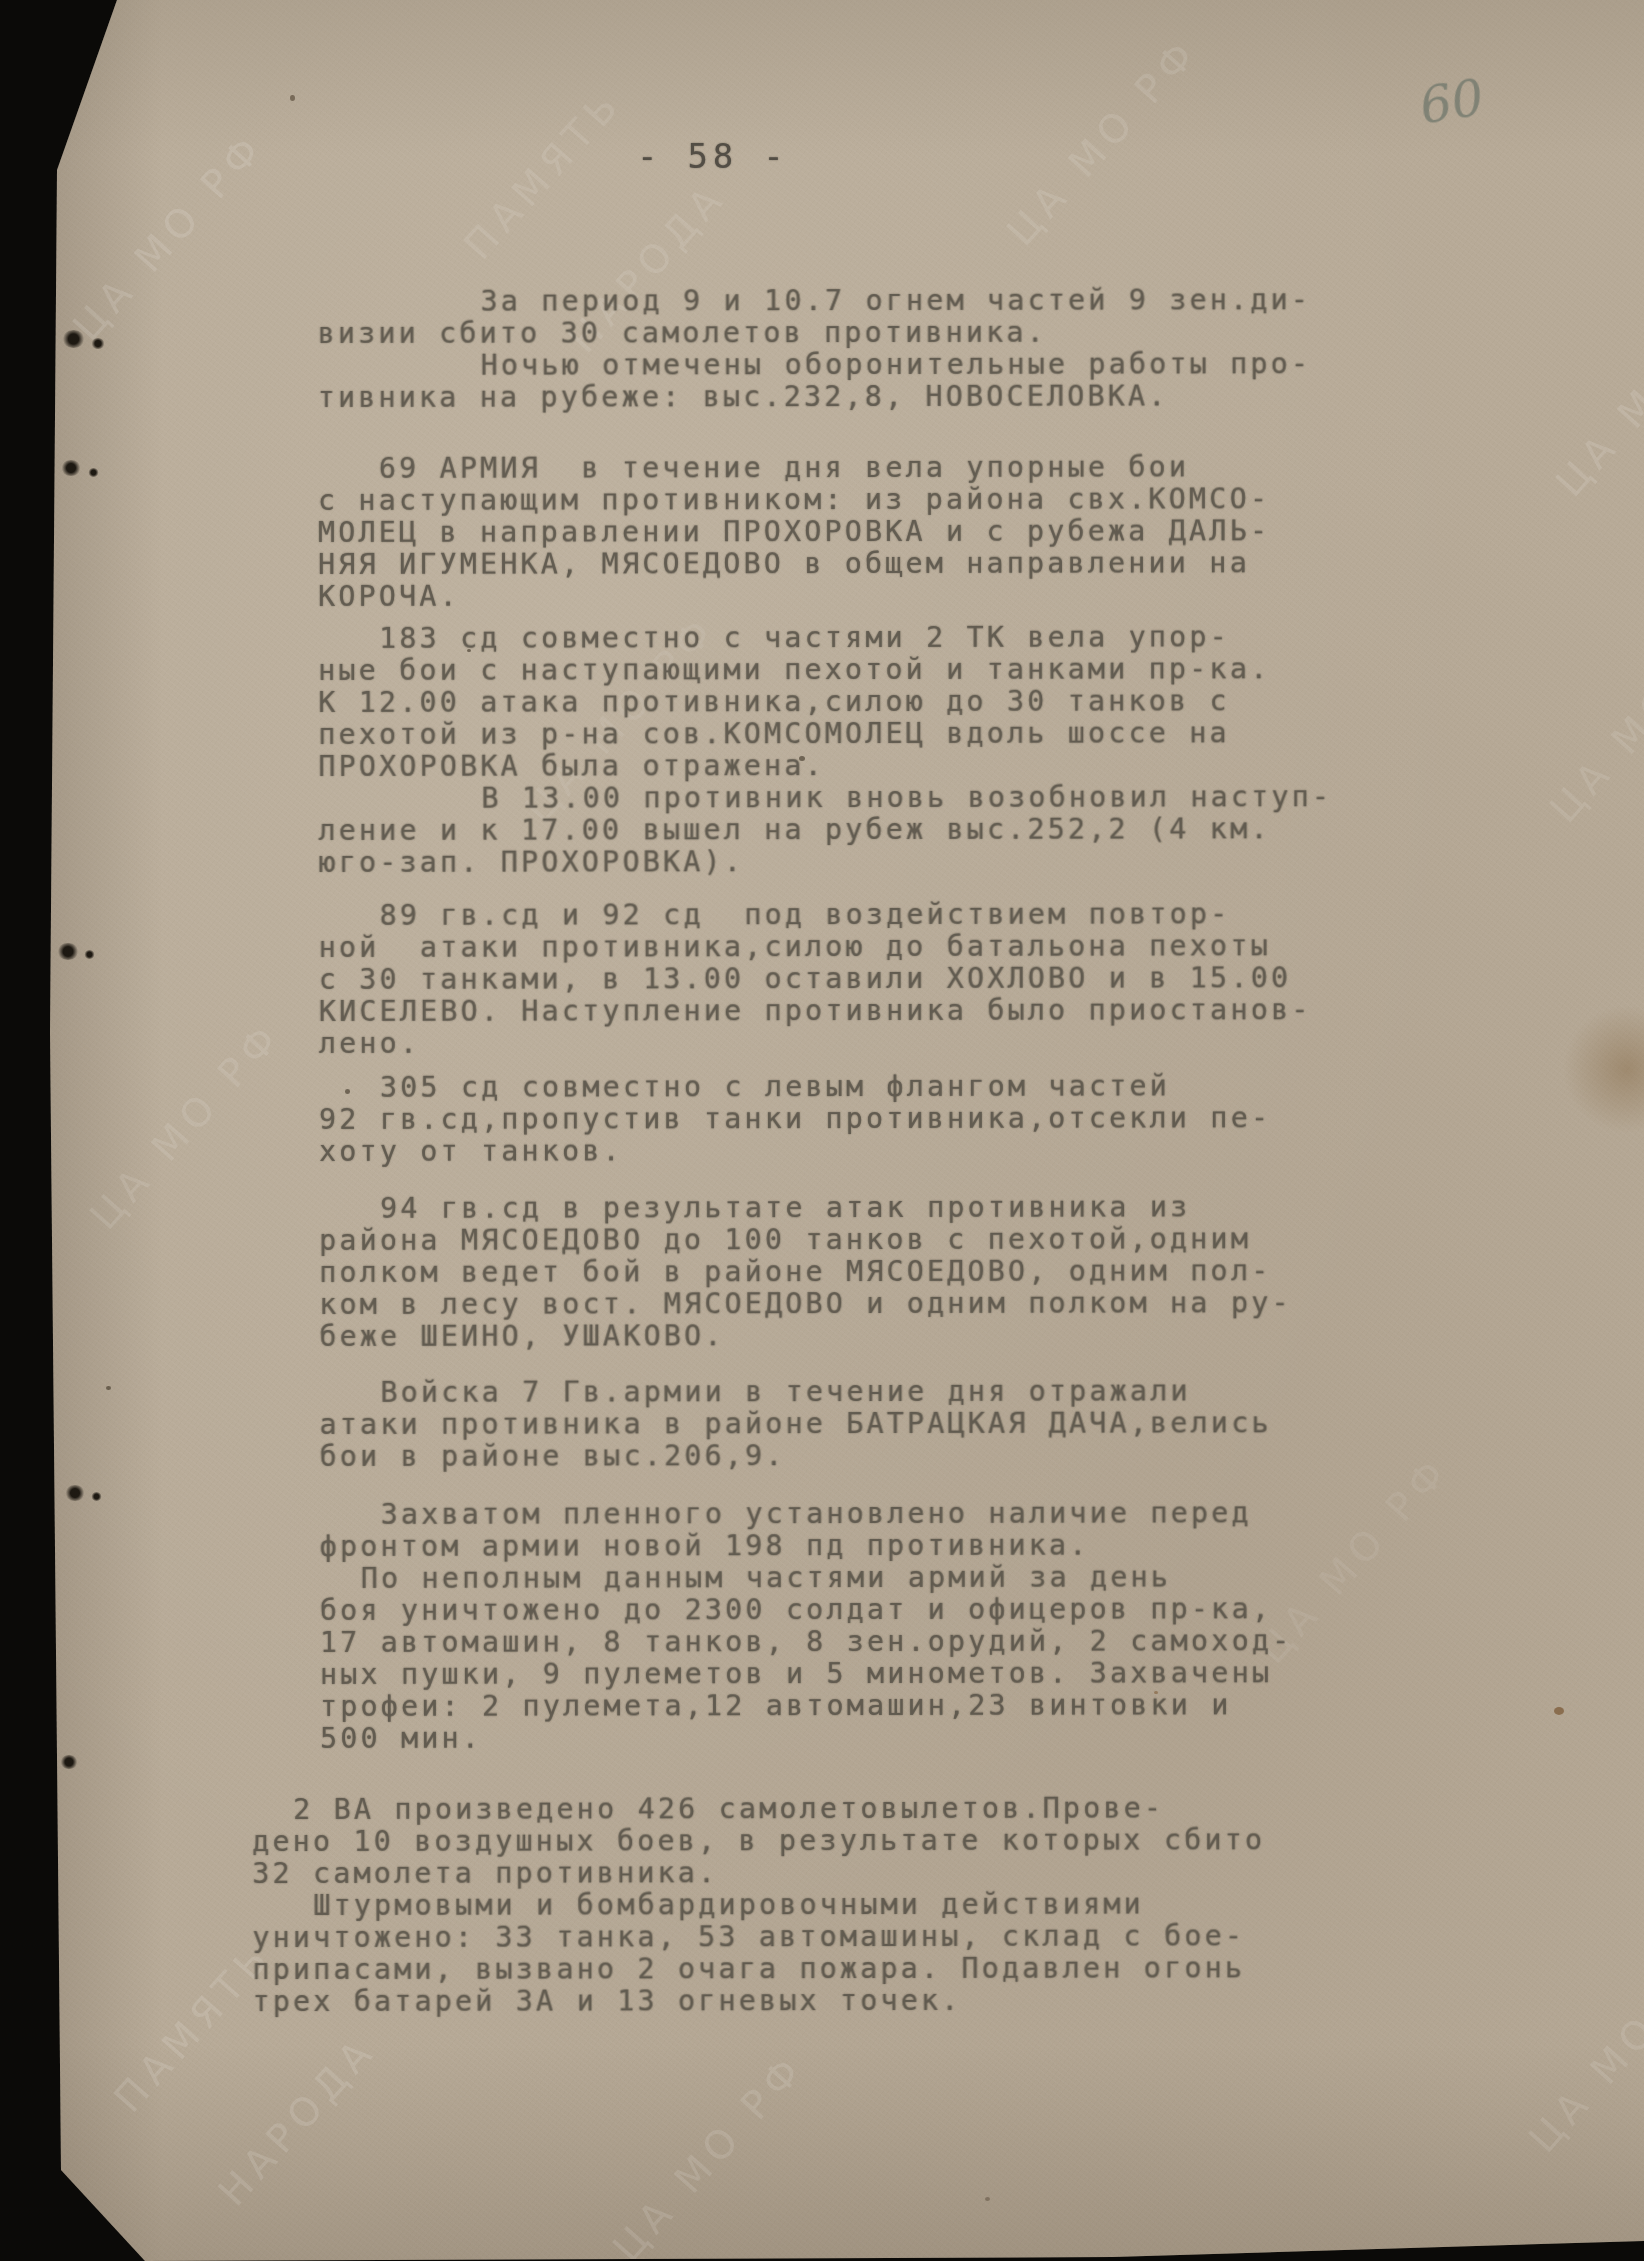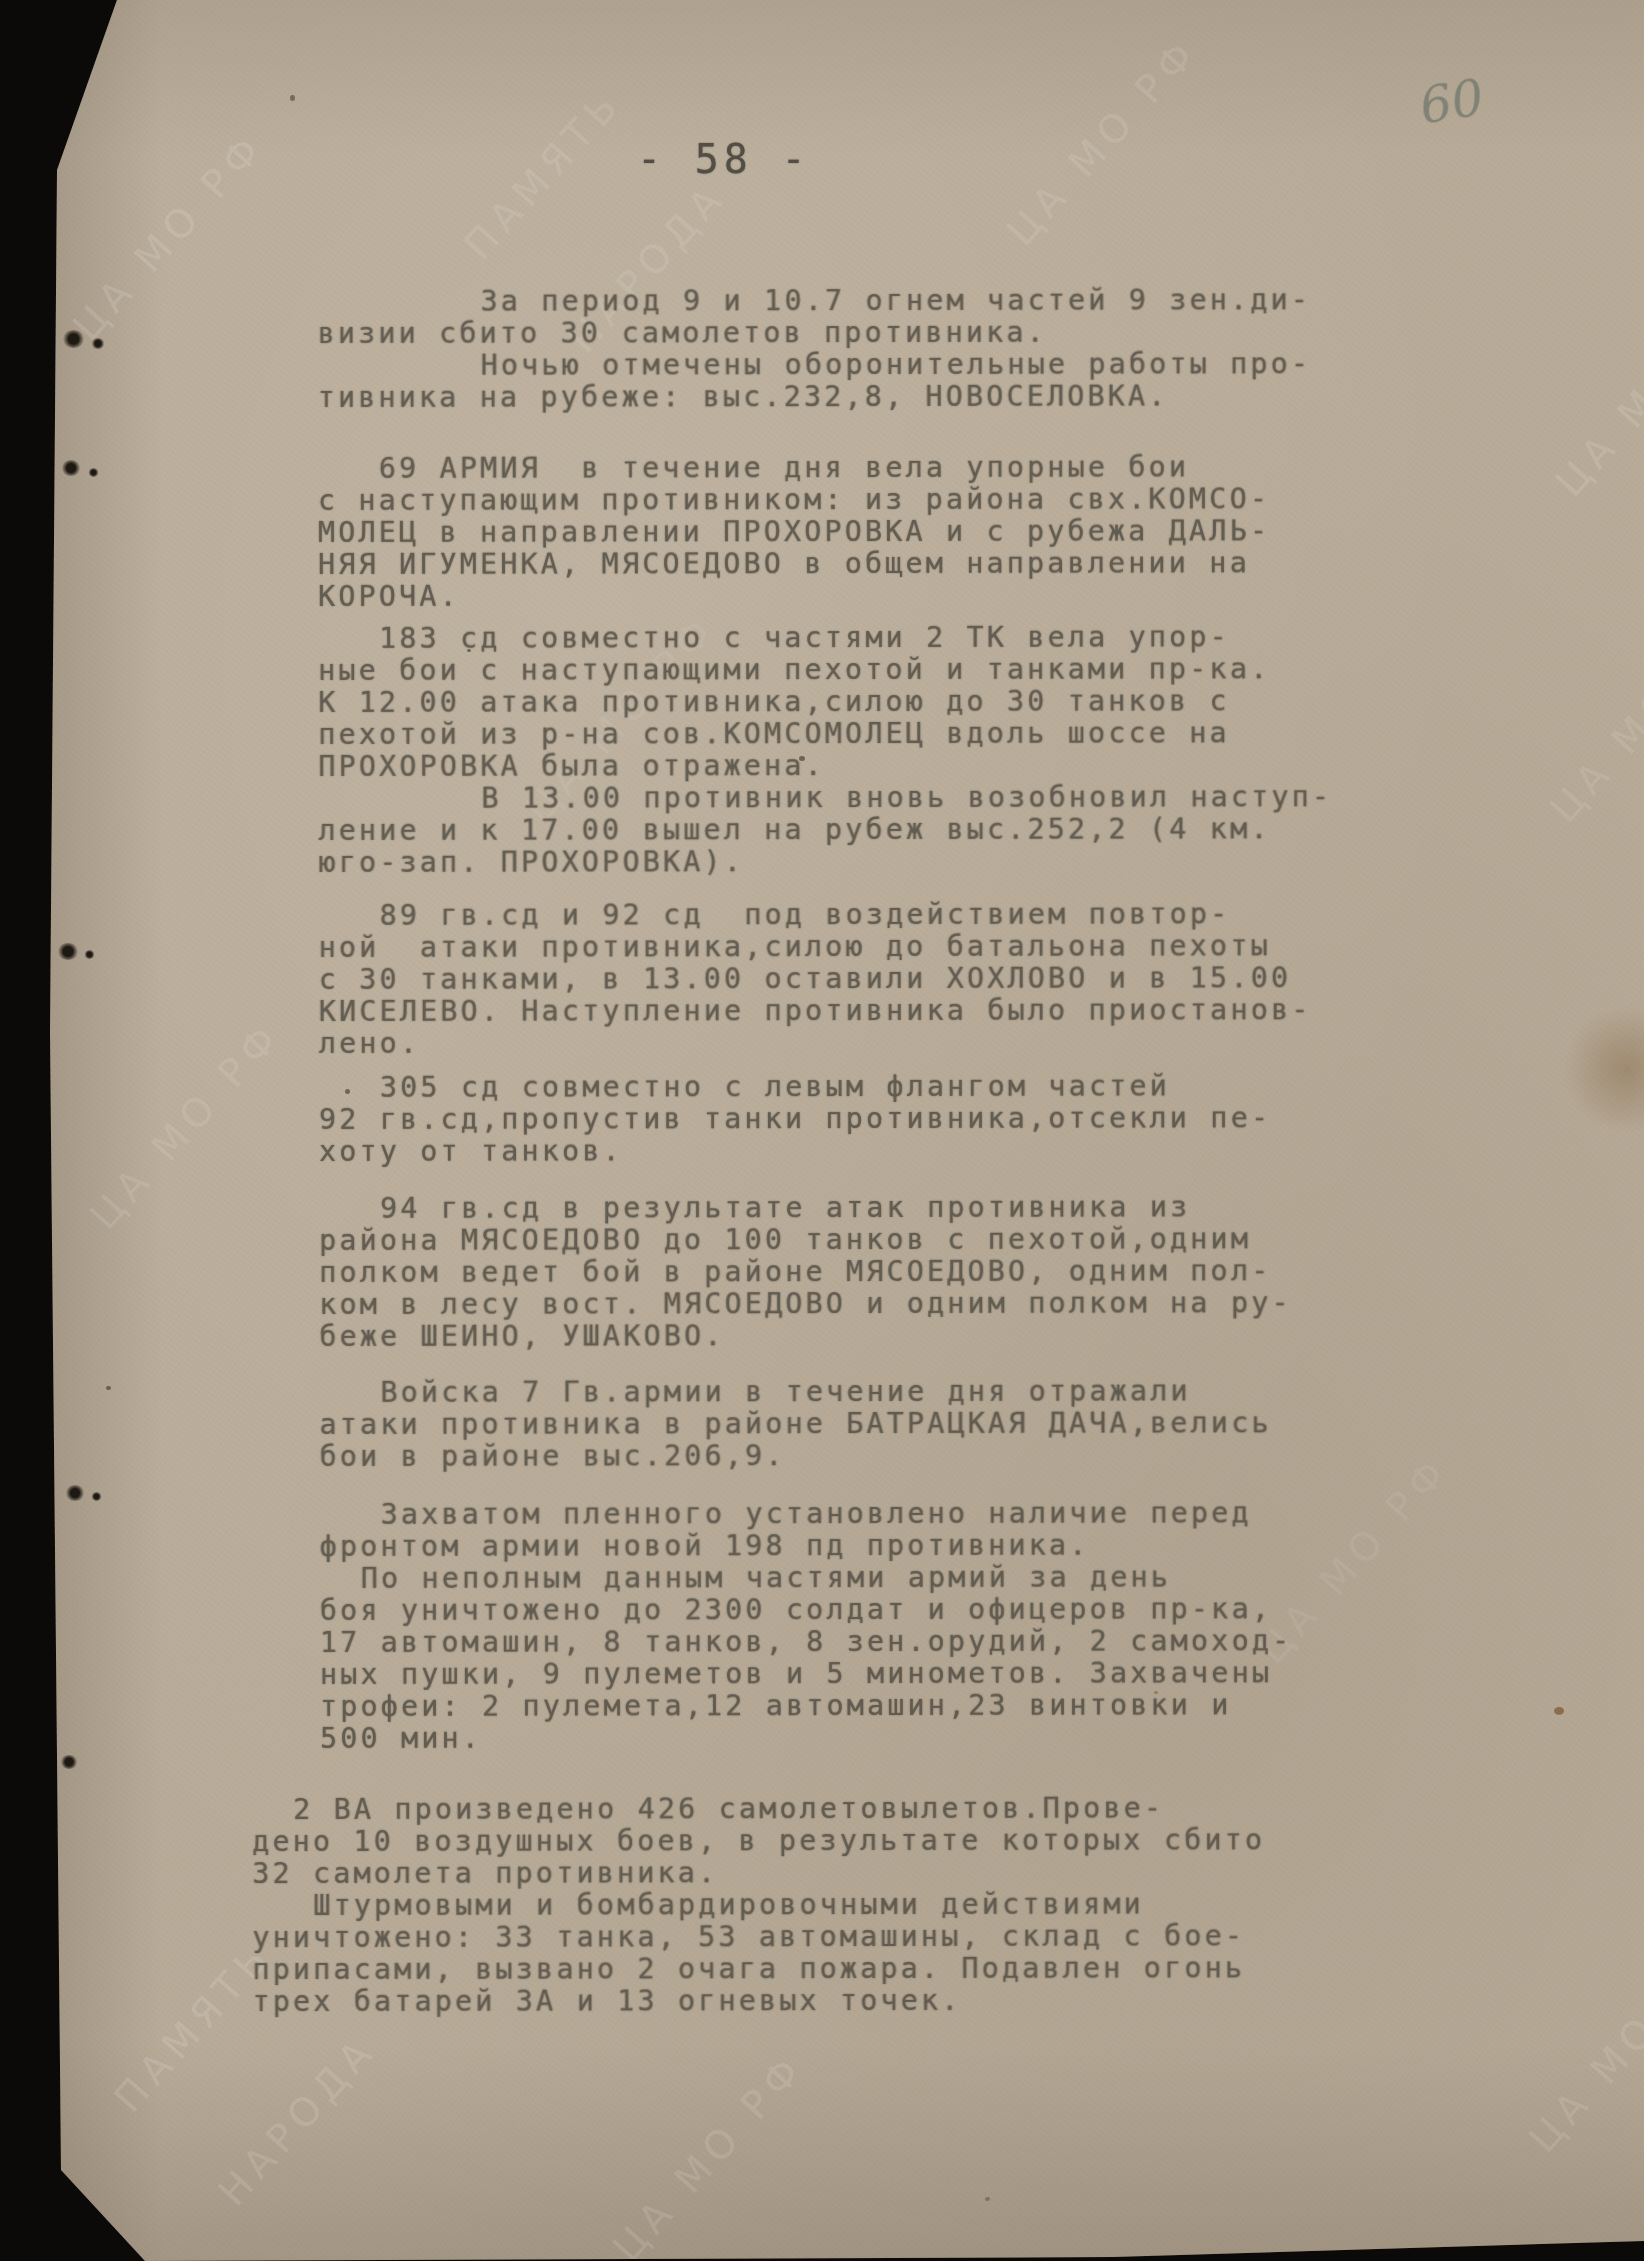--- a/index.html
+++ b/index.html
@@ -39,21 +39,21 @@
   .para:nth-child(4){margin-top:21px;}
   .para:nth-child(5){margin-top:12.2px;}
   .para:nth-child(6){margin-top:24.4px;}
   .para:nth-child(7){margin-top:24px;}
   .para:nth-child(8){margin-top:26.5px;}
   .para:nth-child(9){margin-top:39px;margin-left:-68px;}
   .line{white-space:pre;text-shadow:0 0 1.7px rgba(70,64,52,.75);}
   
   .page-number{
     position:absolute;left:637px;top:136px;
-    font-size:40px;letter-spacing:4.8px;color:#45413a;opacity:.88;
+    font-size:34px;letter-spacing:4.8px;color:#45413a;opacity:.88;
     filter:blur(0.3px);
     text-shadow:0 0 1.7px rgba(60,55,45,.7);
   }
   
   .folio{
     position:absolute;left:1420px;top:73px;
     font-family:"DejaVu Serif", serif;font-style:italic;
     font-size:50px;color:#747a6e;opacity:.8;
     transform:rotate(-9deg);
     filter:blur(0.3px);

